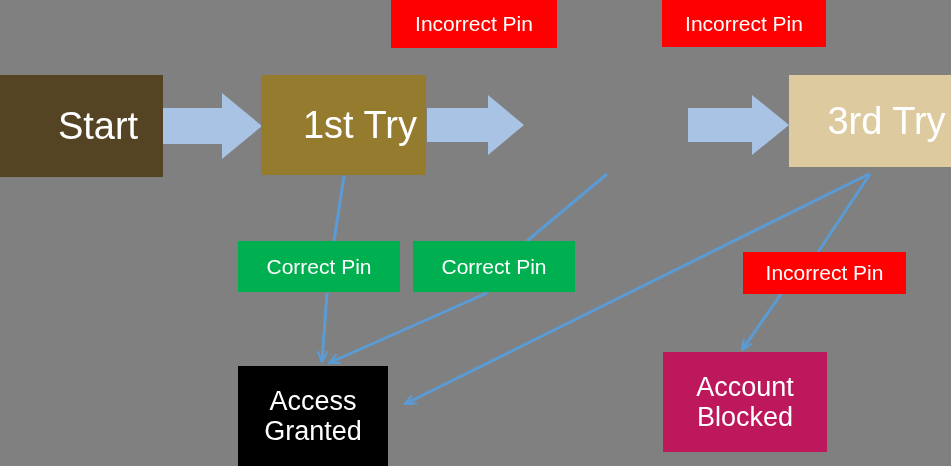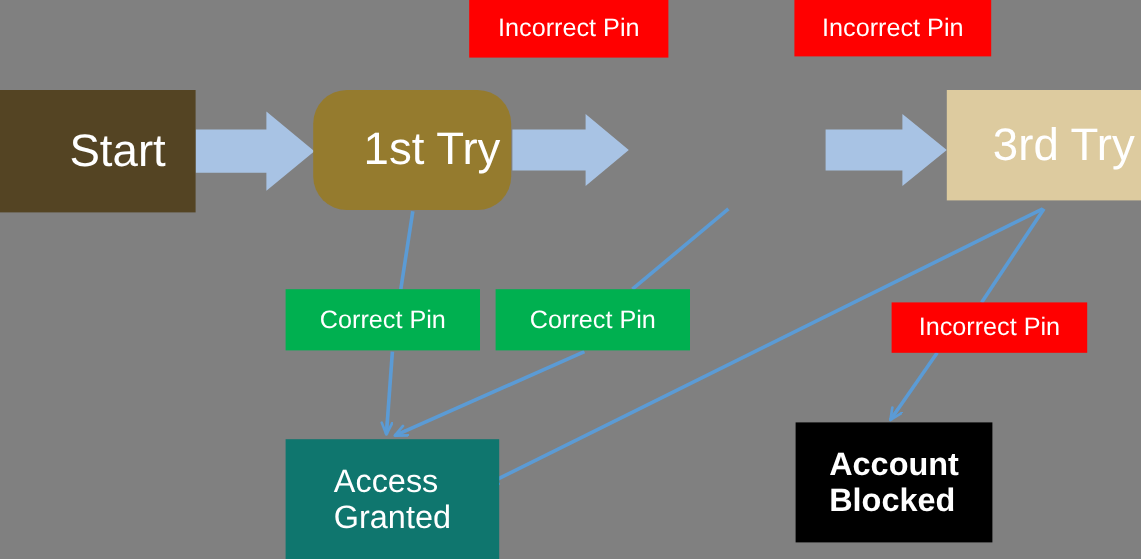--- a/index.html
+++ b/index.html
@@ -13,21 +13,21 @@
     height: 466px;
     background: #808080;
     overflow: hidden;
     font-family: "Liberation Sans", sans-serif;
   }
   .node {
     position: absolute;
     display: flex;
     align-items: center;
     justify-content: center;
-    text-align: left;
+    text-align: center;
     color: #ffffff;
     line-height: 1.12;
     box-sizing: border-box;
     white-space: pre-line;
     user-select: none;
   }
   .stage        { font-size: 38px; font-weight: 400; padding-left: 33px; }
   .label-chip   { font-size: 21px; font-weight: 400; }
   .terminal     { font-size: 27px; font-weight: 400; }
 
@@ -67,21 +67,21 @@
       <path d="M 163 108 L 222 108 L 222 93 L 262 126 L 222 159 L 222 144 L 163 144 Z"></path>
       <path d="M 427 108 L 488 108 L 488 95 L 524 125 L 488 155 L 488 142 L 427 142 Z"></path>
       <path d="M 688 108 L 752 108 L 752 95 L 789 125 L 752 155 L 752 142 L 688 142 Z"></path>
     </g>
   </svg>
 
   <div class="node stage" style="left:0px;top:75px;width:163px;height:102px;background:#544423;">
     <span>Start</span>
   </div>
 
-  <div class="node stage" style="left:261px;top:75px;width:165px;height:100px;background:#957b2e;border-radius:28px;">
+  <div class="node stage" style="left:261px;top:75px;width:165px;height:100px;background:#957b2e;">
     <span>1st Try</span>
   </div>
 
 
   <div class="node stage" style="left:789px;top:75px;width:162px;height:92px;background:#ddcb9f;">
     <span>3rd Try</span>
   </div>
 
   <div class="node label-chip" style="left:391px;top:0px;width:166px;height:48px;background:#ff0000;">
     <span>Incorrect Pin</span>
@@ -96,23 +96,23 @@
   </div>
 
   <div class="node label-chip" style="left:413px;top:241px;width:162px;height:51px;background:#00b050;">
     <span>Correct Pin</span>
   </div>
 
   <div class="node label-chip" style="left:743px;top:252px;width:163px;height:42px;background:#ff0000;">
     <span>Incorrect Pin</span>
   </div>
 
-  <div class="node terminal" style="left:238px;top:366px;width:178px;height:100px;background:#0f766e;">
+  <div class="node terminal" style="left:238px;top:366px;width:150px;height:100px;background:#000000;">
     <span>Access
 Granted</span>
   </div>
 
-  <div class="node terminal" style="left:663px;top:352px;width:164px;height:100px;background:#000000;font-weight:bold;">
+  <div class="node terminal" style="left:663px;top:352px;width:164px;height:100px;background:#be185d;">
     <span>Account
 Blocked</span>
   </div>
 
 </div>
 
 </body></html>

